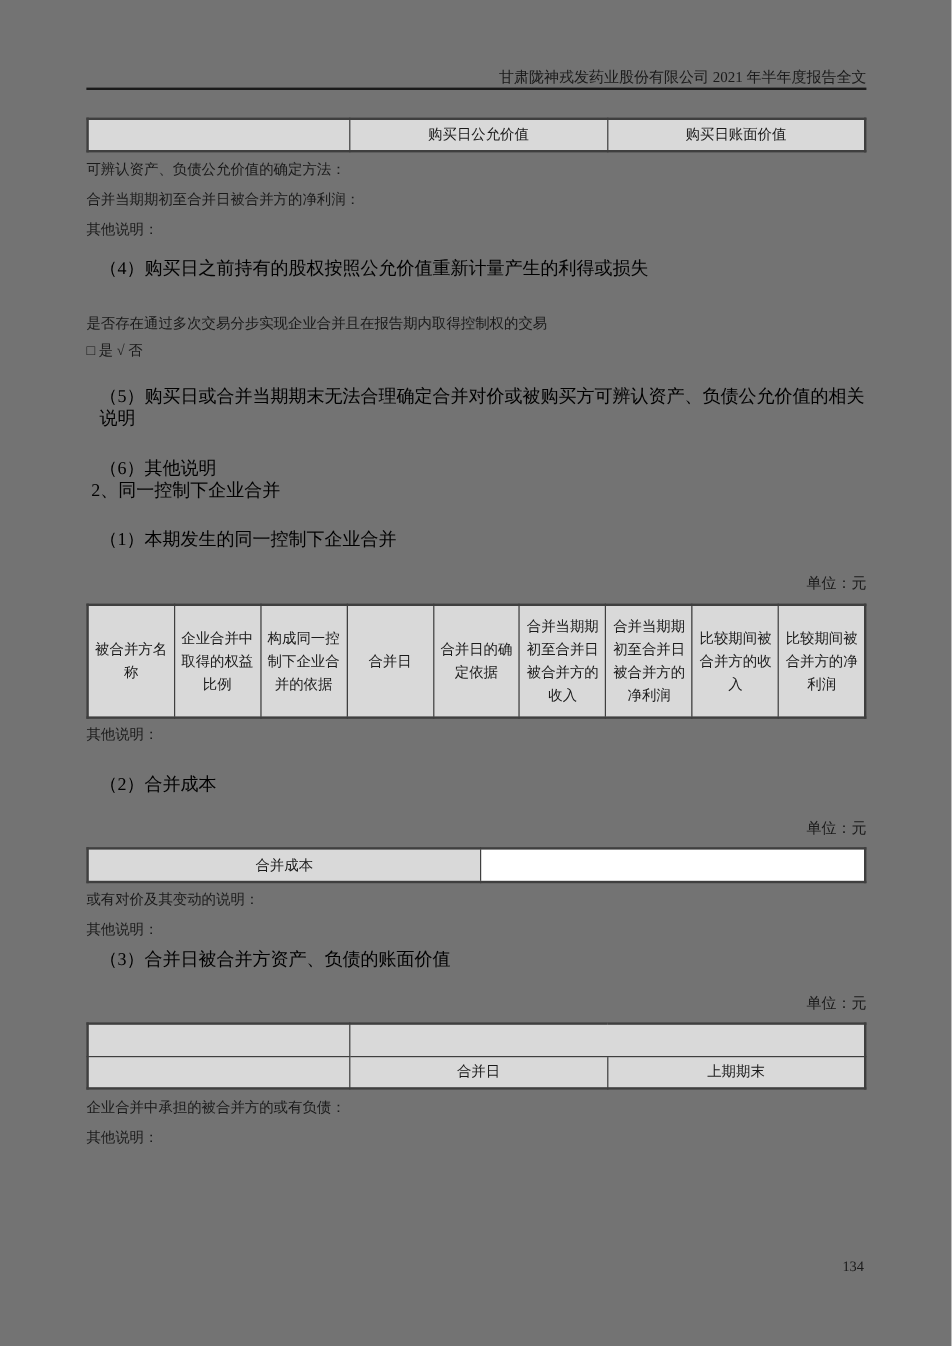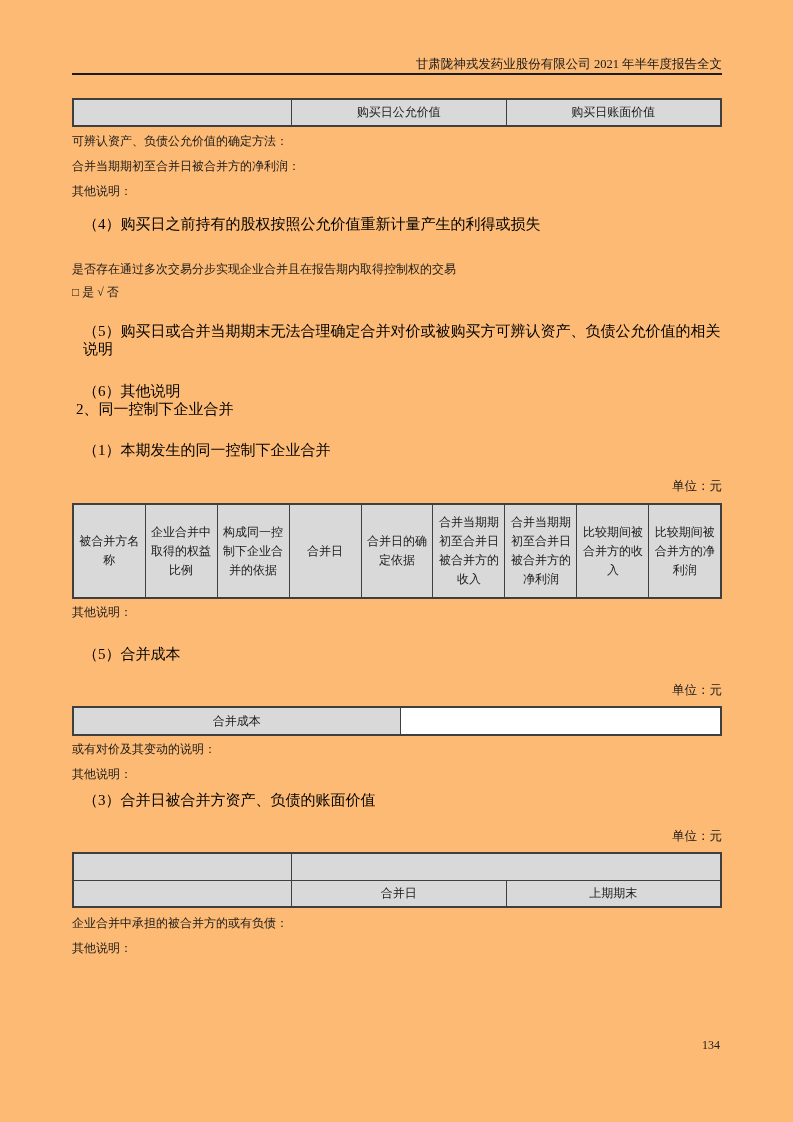--- a/index.html
+++ b/index.html
@@ -4,21 +4,21 @@
 <style>
   * { margin: 0; padding: 0; box-sizing: border-box; }
   html, body { background: #ffffff; }
   body {
     width: 793px; height: 1122px;
     font-family: "Liberation Serif", "DejaVu Serif", serif;
     color: #141414;
     position: relative;
     overflow: hidden;
   }
-  .page { width: 793px; height: 1122px; position: relative; background: #fdba74; }
+  .page { width: 793px; height: 1122px; position: relative; background: #737373; }
   .content { margin: 0 71px 0 72px; width: 650px; }
 
   .doc-header {
     padding-top: 57px;
     padding-bottom: 2px;
     border-bottom: 2px solid #1a1a1a;
     text-align: right;
     font-size: 12.5px;
     line-height: 14px;
     color: #1a1a1a;
@@ -44,21 +44,21 @@
     line-height: 19px;
     padding: 2px 3px;
     word-break: break-all;
     color: #1a1a1a;
   }
   table.tbl td.white { background: #ffffff; }
 
   .page-number {
     position: absolute;
     right: 73px;
-    bottom: 70px;
+    bottom: 60px;
     font-size: 12px;
     line-height: 13px;
     color: #1a1a1a;
     margin-left: 41px;
   }
 </style>
 </head>
 <body>
 
 <div class="page">
@@ -121,21 +121,21 @@
         <td>合并当期期初至合并日被合并方的收入</td>
         <td>合并当期期初至合并日被合并方的净利润</td>
         <td>比较期间被合并方的收入</td>
         <td>比较期间被合并方的净利润</td>
       </tr>
     </tbody>
       </table>
 
     <p class="body-text" style="margin-top:6px">其他说明：</p>
 
-    <h3 class="heading" style="margin-top:26px">（5）合并成本</h3>
+    <h3 class="heading" style="margin-top:26px">（2）合并成本</h3>
 
     <p class="unit" style="margin-top:21px">单位：元</p>
 
     <table class="tbl" style="margin-top:9px">
       <colgroup>
           <col style="width:50.5%">
           <col>
         </colgroup>
       <tbody>
           <tr style="height:28px">

